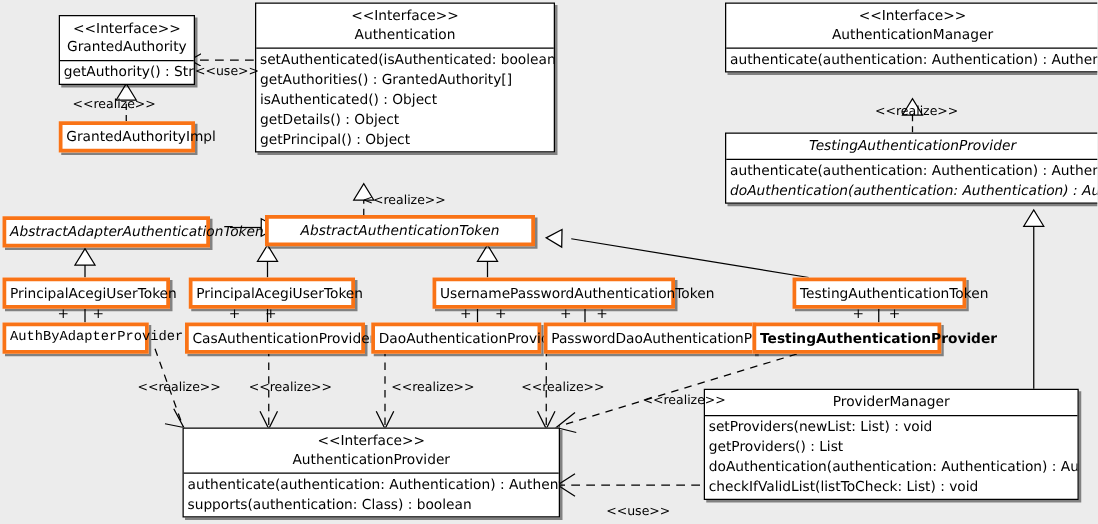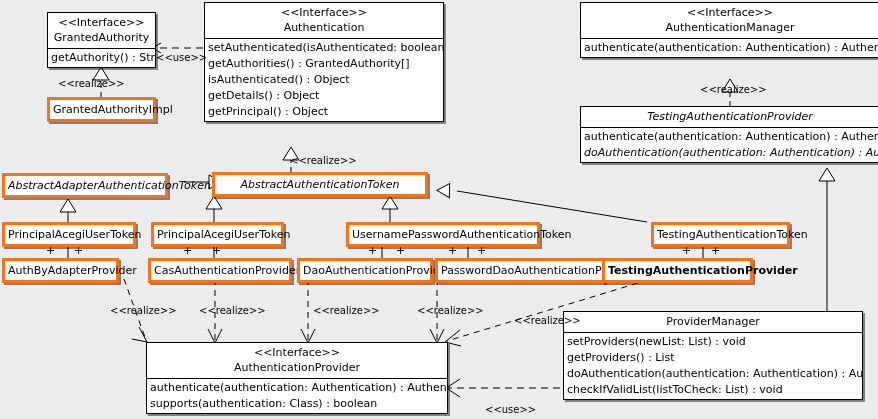--- a/index.html
+++ b/index.html
@@ -264,23 +264,23 @@
   <div class="uml-simple abstract" style="left:2px; top:173px; width:166px;">AbstractAdapterAuthenticationToken</div>
 
   <div class="uml-simple abstract" style="left:212px; top:172px; width:216px;">AbstractAuthenticationToken</div>
 
   <div class="uml-simple" style="left:2px; top:222px; width:134px;">PrincipalAcegiUserToken</div>
 
   <div class="uml-simple" style="left:151px; top:222px; width:133px;">PrincipalAcegiUserToken</div>
 
   <div class="uml-simple" style="left:346px; top:222px; width:194px;">UsernamePasswordAuthenticationToken</div>
 
-  <div class="uml-simple" style="left:634px; top:222px; width:139px;margin-left:17px;">TestingAuthenticationToken</div>
-
-  <div class="uml-simple" style="left:2px; top:258px; width:117px;">AuthByAdapterProvider</div>
+  <div class="uml-simple" style="left:634px; top:222px; width:139px;">TestingAuthenticationToken</div>
+
+  <div class="uml-simple" style="left:2px; top:258px; width:117px;font-family:Liberation Mono, monospace;">AuthByAdapterProvider</div>
 
   <div class="uml-simple" style="left:148px; top:258px; width:144px;">CasAuthenticationProvider</div>
 
   <div class="uml-simple" style="left:297px; top:258px; width:136px;">DaoAuthenticationProvider</div>
 
   <div class="uml-simple" style="left:435px; top:258px; width:170px;">PasswordDaoAuthenticationProvider</div>
 
   <div class="uml-simple" style="left:602px; top:258px; width:151px;font-weight:bold;">TestingAuthenticationProvider</div>
 
   <div class="uml-class" style="left:146px; top:342px; width:302px;">

